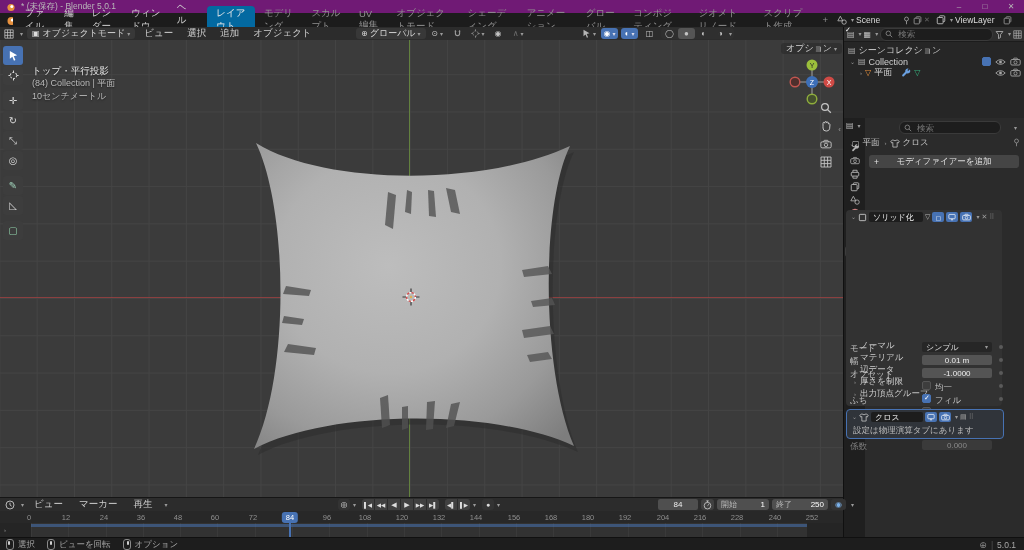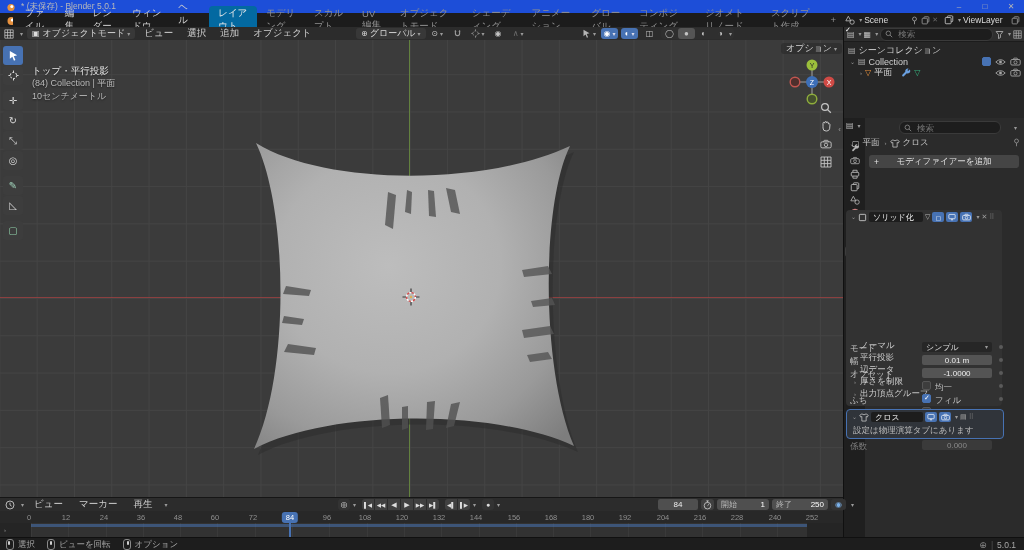--- a/index.html
+++ b/index.html
@@ -5,21 +5,21 @@
   html,body{margin:0;padding:0;background:#000;}
   #app{position:relative;width:1024px;height:550px;overflow:hidden;background:#1c1c1c;
        font-family:"Liberation Sans","DejaVu Sans",sans-serif;font-size:10px;color:#c8c8c8;
        -webkit-font-smoothing:antialiased;}
   .abs{position:absolute;}
   .flex{display:flex;align-items:center;}
   .ic{display:inline-flex;align-items:center;justify-content:center;}
   svg.i{display:block;}
   .chev{font-size:6px;color:#9a9a9a;margin-left:2px;line-height:1;}
   
-  .titlebar{left:0;top:0;width:1024px;height:13px;background:#1d4ed8;display:flex;align-items:center;}
+  .titlebar{left:0;top:0;width:1024px;height:13px;background:#701a75;display:flex;align-items:center;}
   .topbar{left:0;top:13px;width:1024px;height:14px;background:#1c1c1c;display:flex;align-items:center;border-bottom:1px solid #111;}
   .menu-item{padding:0 8px;color:#cfcfcf;font-size:9.5px;cursor:default;}
   .wtab{padding:1px 9px 2px;color:#909090;font-size:9.5px;border-radius:4px 4px 0 0;}
   .wtab.active{background:#0369a1;color:#eaeaea;}
   .wbtn{width:26px;height:13px;display:inline-flex;align-items:center;justify-content:center;color:#b5b5b5;font-size:8px;}
   
   .vheader{left:0;top:27px;width:843px;height:13px;background:#2c2c2c;border-bottom:1px solid #181818;}
   .pill{background:#383838;border-radius:3px;padding:0 5px;height:11px;display:inline-flex;align-items:center;font-size:9px;color:#d6d6d6;}
   .hbtn{height:11px;min-width:13px;border-radius:3px;display:inline-flex;align-items:center;justify-content:center;padding:0 2px;color:#c3c3c3;font-size:8px;}
   .hbtn.on{background:#4772b3;color:#fff;}
@@ -199,21 +199,21 @@
     <span class="wtab">スカルプト</span>
     <span class="wtab">UV編集</span>
     <span class="wtab">オブジェクトモード</span>
     <span class="wtab">シェーディング</span>
     <span class="wtab">アニメーション</span>
     <span class="wtab">グローバル</span>
     <span class="wtab">コンポジティング</span>
     <span class="wtab">ジオメトリノード</span>
     <span class="wtab">スクリプト作成</span>
     <span class="wtab">+</span>
-    <span style="margin-left:auto;display:flex;align-items:center;gap:2px;padding-right:4px">
+    <span style="margin-left:auto;display:flex;align-items:center;gap:2px;padding-right:12px">
       <svg class="i" width="10" height="10" color="#bbb">
           <use href="#sy-scene"></use>
         </svg>
       <span class="chev">▾</span>
       <span style="font-size:8.5px;color:#ddd;width:44px">Scene</span>
       <svg class="i" width="9" height="9" color="#999">
           <use href="#sy-pin"></use>
         </svg>
       <svg class="i" width="9" height="9" color="#999">
           <use href="#sy-docs"></use>
@@ -645,21 +645,21 @@
 
         <span class="plabel" style="top:101px;color:#7e7e7e">係数</span>
         <span class="pfield" style="top:100px;background:#3a3a3a;color:#8a8a8a">0.000</span>
 
         <div class="sect" style="margin-top:116px">
             <span class="chev">›</span>
             <span>ノーマル</span>
           </div>
         <div class="sect">
             <span class="chev">›</span>
-            <span>平行投影</span>
+            <span>マテリアル</span>
           </div>
         <div class="sect">
             <span class="chev">›</span>
             <span>辺データ</span>
           </div>
         <div class="sect">
             <span class="chev">›</span>
             <span>厚さを制限</span>
           </div>
         <div class="sect">

